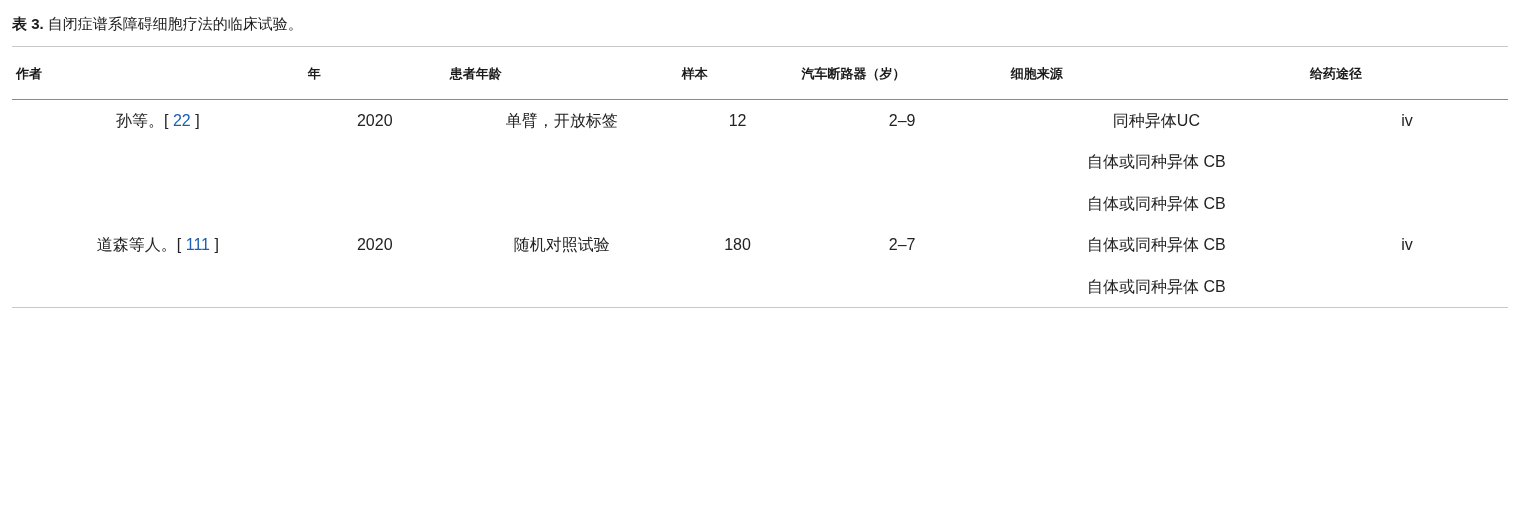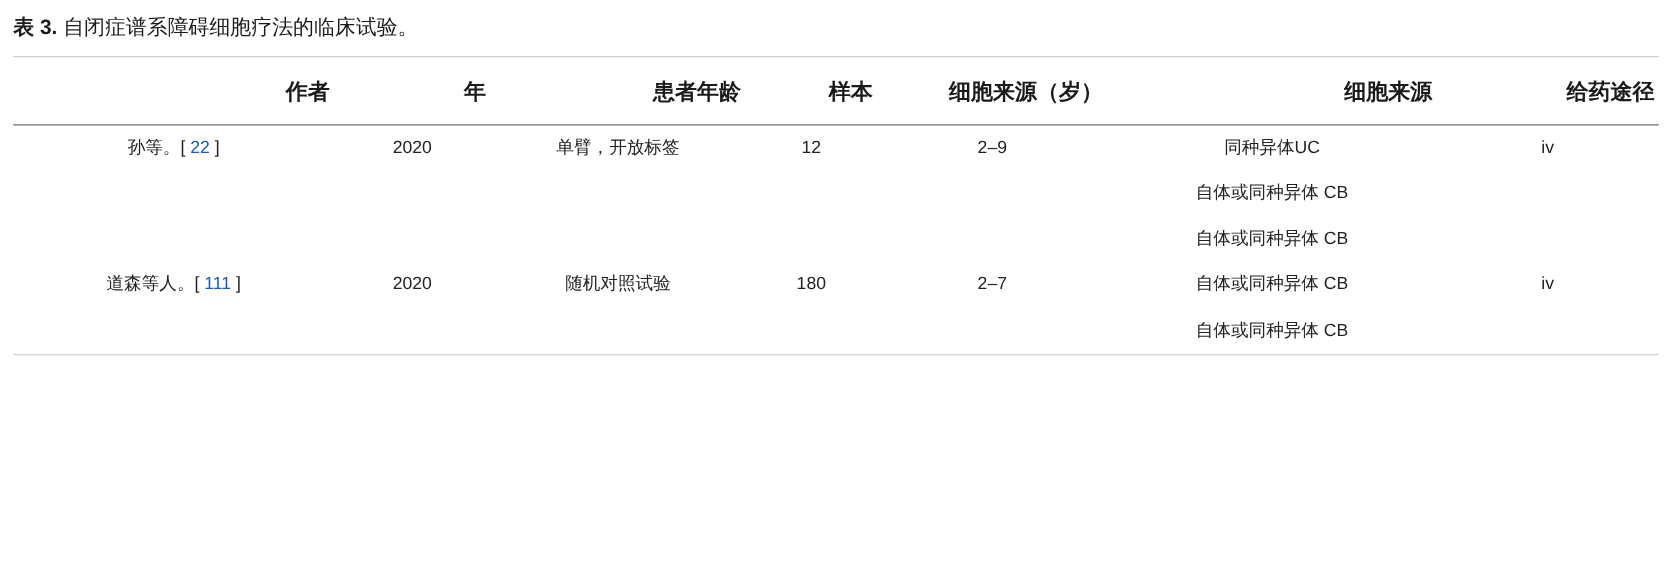--- a/index.html
+++ b/index.html
@@ -15,44 +15,44 @@
     overflow: hidden;
   }
   .page {
     position: relative;
     width: 1520px;
     height: 521px;
     box-sizing: border-box;
   }
   .caption {
     padding: 14px 12px 12px 12px;
-    font-size: 19px;
+    font-size: 15px;
     line-height: 1.3;
     color: #1a1a1a;
   }
   .caption .cap-label {
     font-weight: bold;
   }
   .table-wrap {
     margin: 0 12px;
     border-top: 1px solid #c9c9c9;
     border-bottom: 1px solid #c9c9c9;
   }
   table.data {
     width: 100%;
     border-collapse: collapse;
     table-layout: fixed;
     font-size: 16px;
   }
   table.data thead th {
     font-weight: bold;
-    font-size: 20px;
+    font-size: 13px;
     color: #1a1a1a;
     padding: 18px 4px 16px 4px;
-    text-align: right;
+    text-align: left;
     border-bottom: 1px solid #8a8a8a;
     vertical-align: middle;
   }
   table.data tbody td {
     text-align: center;
     padding: 10px 4px;
     vertical-align: middle;
     color: #222222;
     font-size: 16px;
     line-height: 1.35;
@@ -93,21 +93,21 @@
         <col class="col-age">
         <col class="col-source">
         <col class="col-route">
       </colgroup>
       <thead>
         <tr>
           <th>作者</th>
           <th>年</th>
           <th>患者年龄</th>
           <th>样本</th>
-          <th>细胞来源（岁）</th>
+          <th>汽车断路器（岁）</th>
           <th>细胞来源</th>
           <th>给药途径</th>
         </tr>
       </thead>
       <tbody>
 
         <tr>
           <td>
             <span>孙等。</span><span class="ref"><span class="brk">[</span><span> 22 </span><span class="brk">]</span></span>
           </td>

